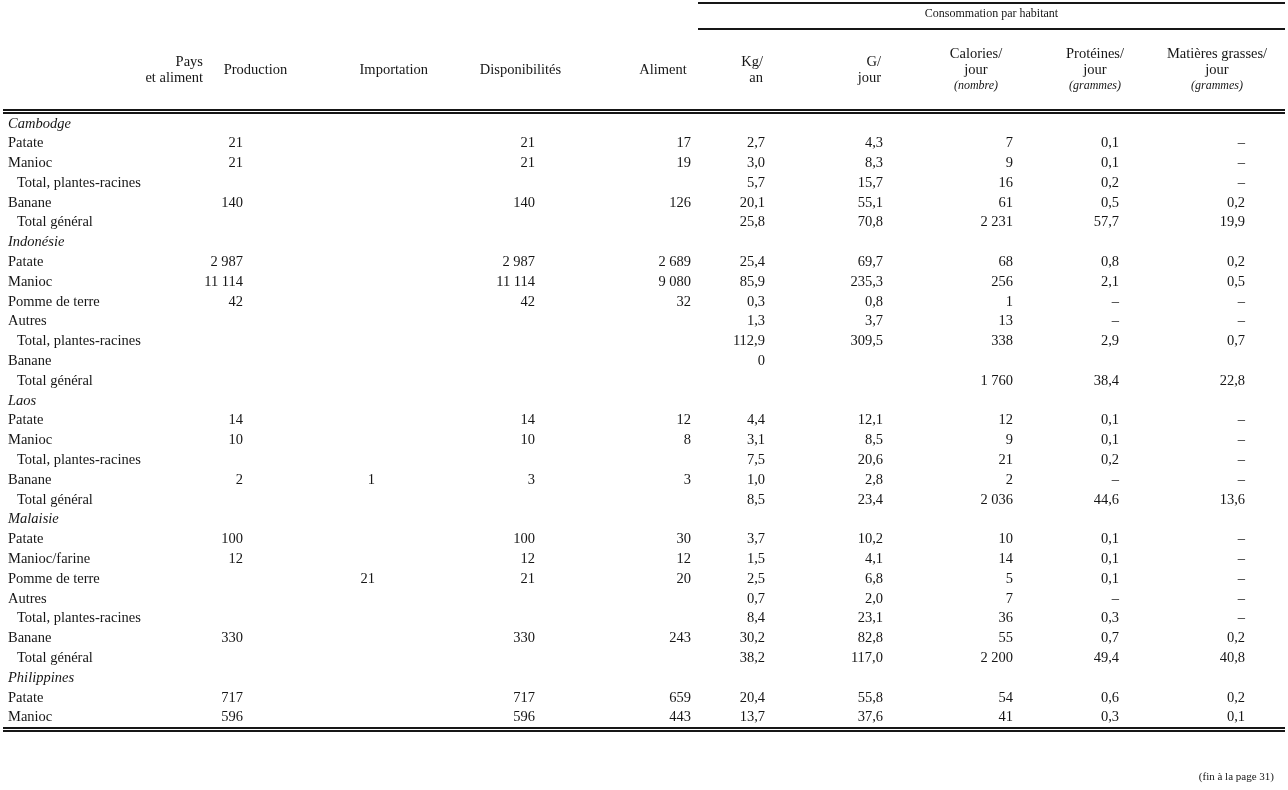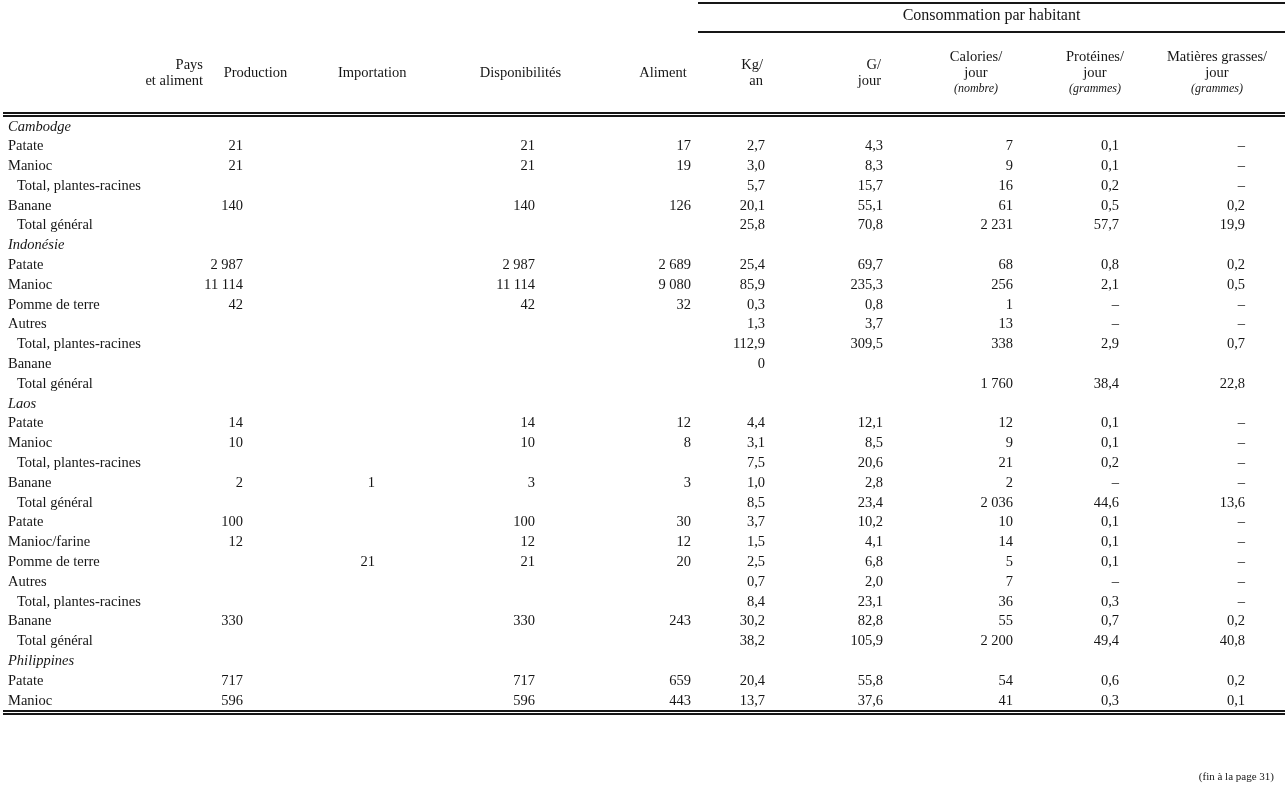--- a/index.html
+++ b/index.html
@@ -22,37 +22,37 @@
     border-bottom: 5px double #161616;
   }
   th, td { padding: 0; font-weight: normal; }
 
   
   th.group-spacer { border: none; }
   th.group-label {
     border-top: 2px solid #161616;
     border-bottom: 2px solid #161616;
     text-align: center;
-    font-size: 16px;
+    font-size: 12px;
     padding: 2px 0 7px 0;
     vertical-align: top;
   }
 
   
   thead tr.subhead th {
     height: 82px;
     vertical-align: middle;
     font-size: 14.5px;
     line-height: 16px;
     white-space: pre-line;
     border-bottom: 5px double #161616;
   }
   th.h1  { text-align: right;  padding-left: 6px; }
   th.h2  { text-align: center; }
-  th.h3  { text-align: left; padding-left: 30px; }
+  th.h3  { text-align: right; padding-left: 30px; }
   th.h4  { text-align: center; padding-left: 45px; }
   th.h5  { text-align: center; padding-left: 60px; }
   th.h6  { text-align: right; padding-right: 10px; }
   th.h7  { text-align: right; padding-right: 10px; }
   th.h8  { text-align: center; padding-left: 40px; }
   th.h9  { text-align: center; padding-left: 40px; }
   th.h10 { text-align: center; padding-left: 20px; }
   .hunit { font-style: italic; font-size: 12px; white-space: pre-line; }
 
   
@@ -333,20 +333,23 @@
           <td class="num c3"></td>
           <td class="num c4"></td>
           <td class="num c5"></td>
           <td class="num c6">8,5</td>
           <td class="num c7">23,4</td>
           <td class="num c8">2 036</td>
           <td class="num c9">44,6</td>
           <td class="num c10">13,6</td>
         </tr>
         <tr>
+          <td colspan="10" class="country">Malaisie</td>
+        </tr>
+        <tr>
           <td class="rowname">Patate</td>
           <td class="num c2">100</td>
           <td class="num c3"></td>
           <td class="num c4">100</td>
           <td class="num c5">30</td>
           <td class="num c6">3,7</td>
           <td class="num c7">10,2</td>
           <td class="num c8">10</td>
           <td class="num c9">0,1</td>
           <td class="num c10">–</td>
@@ -411,21 +414,21 @@
           <td class="num c9">0,7</td>
           <td class="num c10">0,2</td>
         </tr>
         <tr>
           <td class="rowname ind">Total général</td>
           <td class="num c2"></td>
           <td class="num c3"></td>
           <td class="num c4"></td>
           <td class="num c5"></td>
           <td class="num c6">38,2</td>
-          <td class="num c7">105,9</td>
+          <td class="num c7">117,0</td>
           <td class="num c8">2 200</td>
           <td class="num c9">49,4</td>
           <td class="num c10">40,8</td>
         </tr>
         <tr>
           <td colspan="10" class="country">Philippines</td>
         </tr>
         <tr>
           <td class="rowname">Patate</td>
           <td class="num c2">717</td>

